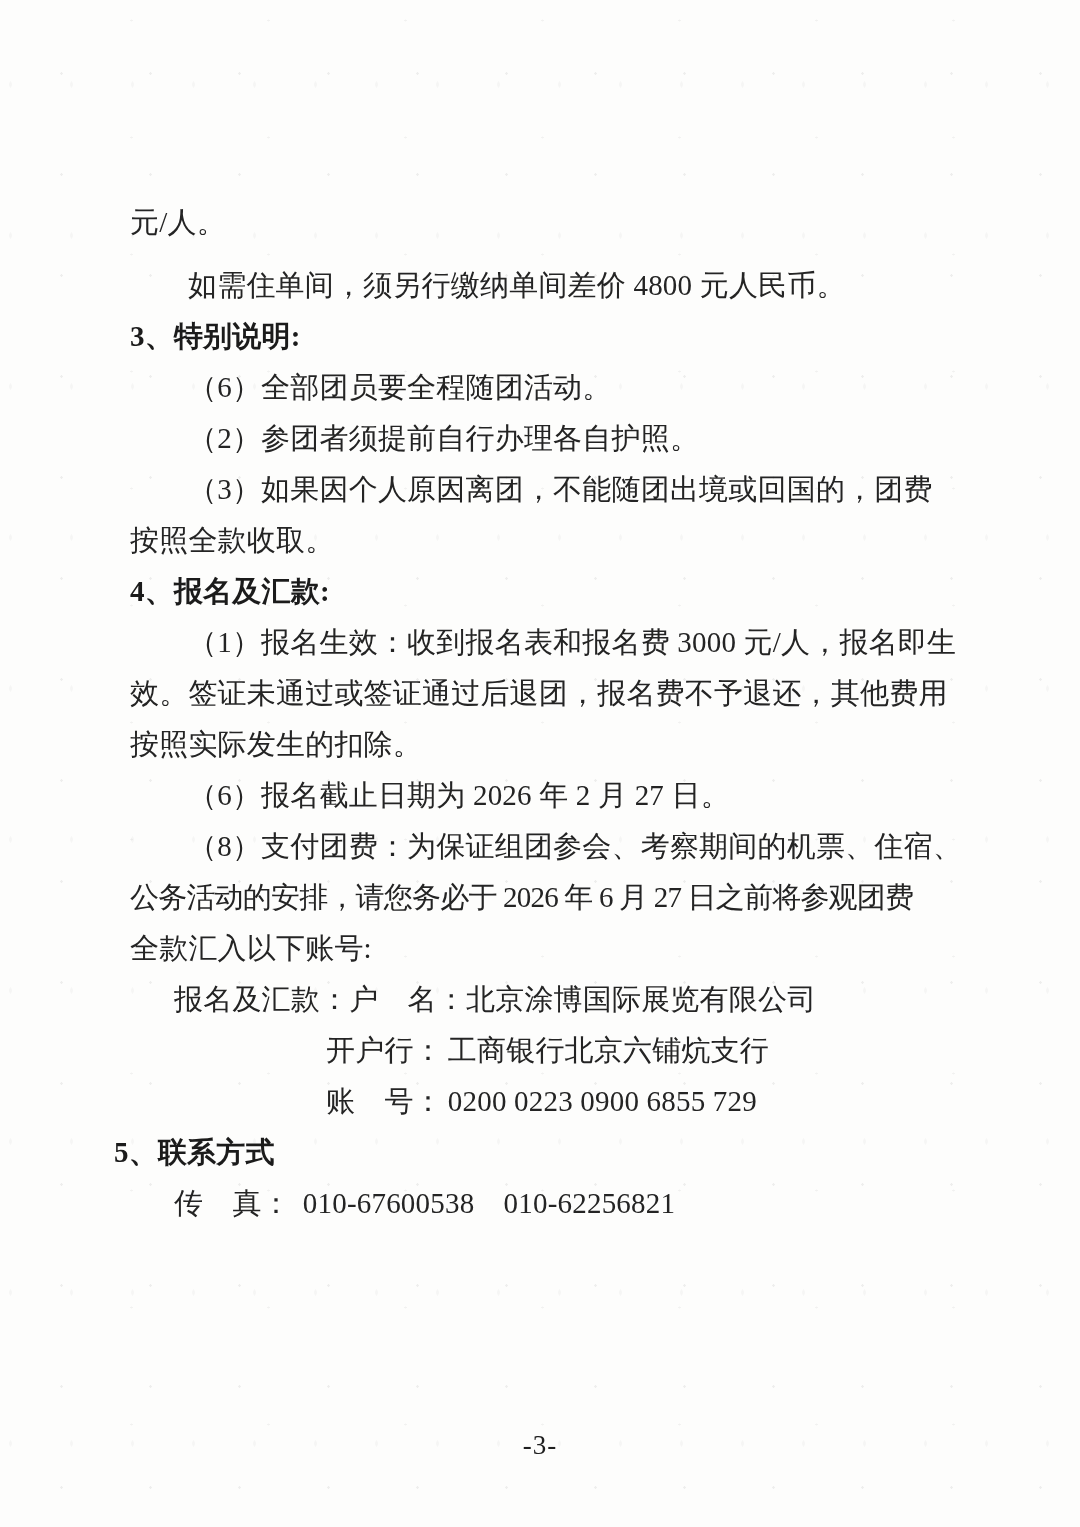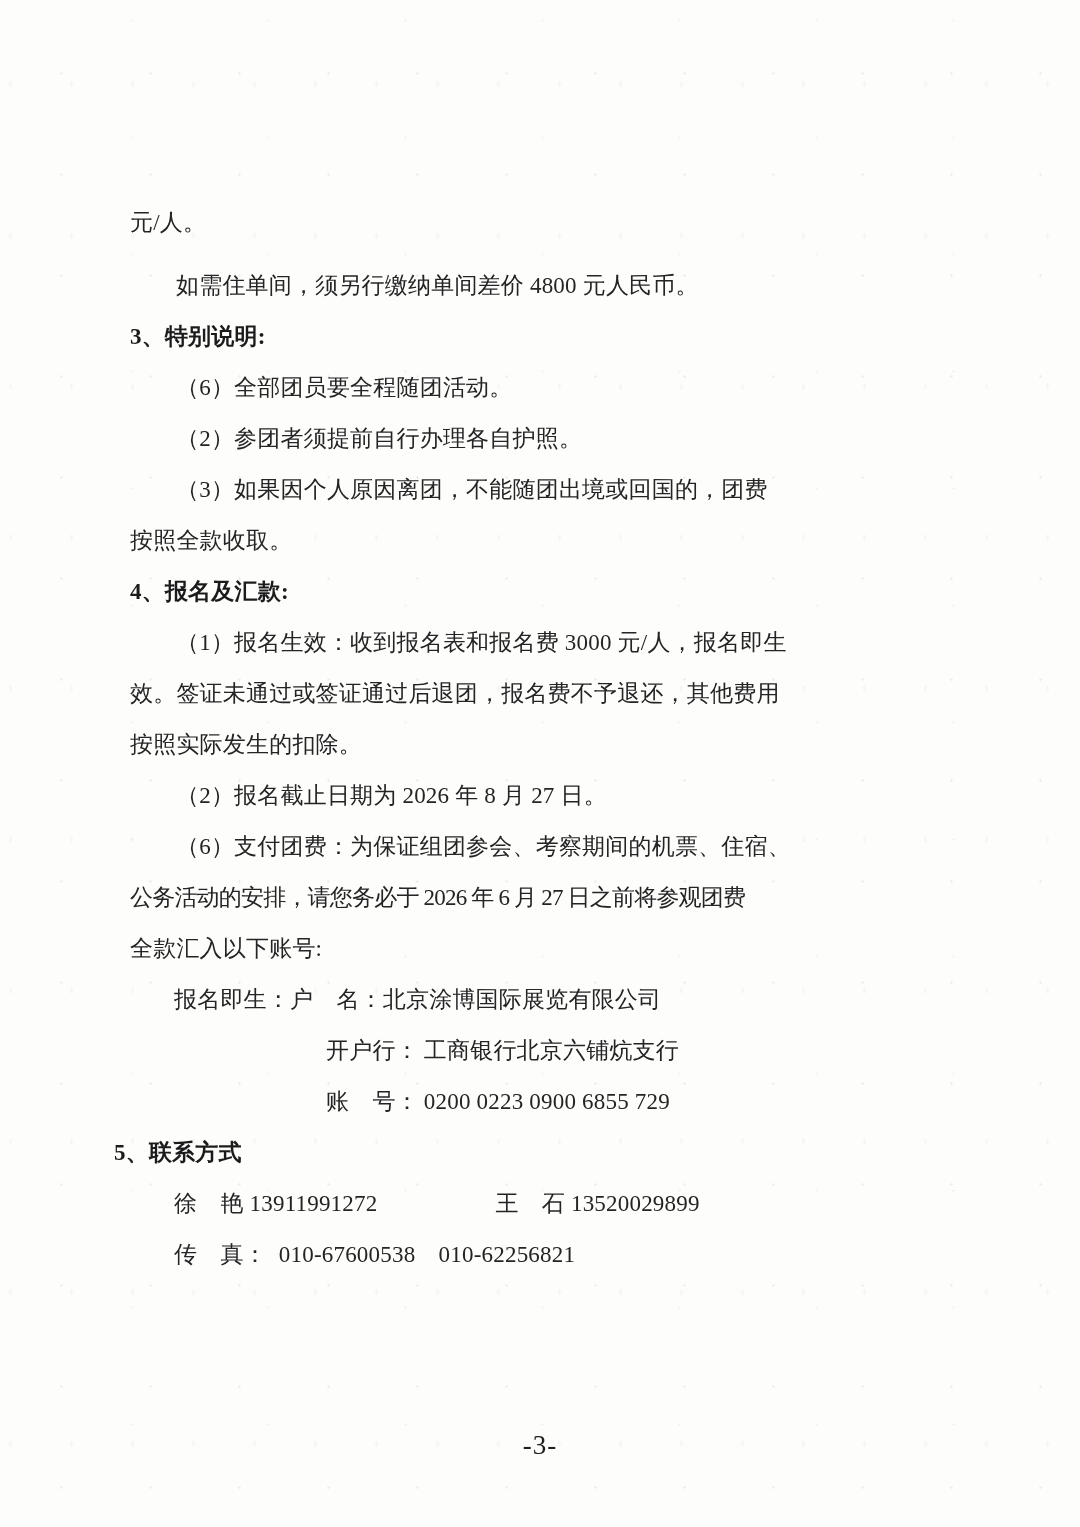--- a/index.html
+++ b/index.html
@@ -23,21 +23,21 @@
     color: #242424;
     overflow: hidden;
   }
   .content {
     position: absolute;
     top: 197px;
     left: 130px;
     width: 812px;
   }
   .line {
-    font-size: 23px;
+    font-size: 29px;
     line-height: 51px;
     white-space: nowrap;
     letter-spacing: 0.2px;
   }
   .indent { text-indent: 2em; }
   .heading { font-weight: bold; color: #1b1b1b; }
   .gap-before { margin-top: 12px; }
   .tight { letter-spacing: -0.8px; }
   .bank-indent-1 { margin-left: 44px; }
   .bank-indent-2 { margin-left: 196px; }
@@ -79,47 +79,44 @@
     <div class="line">按照全款收取。</div>
 
     <div class="line heading">4、报名及汇款:</div>
 
     <div class="line indent">（1）报名生效：收到报名表和报名费 3000 元/人，报名即生</div>
 
     <div class="line">效。签证未通过或签证通过后退团，报名费不予退还，其他费用</div>
 
     <div class="line">按照实际发生的扣除。</div>
 
-    <div class="line indent">（2）报名截止日期为 2026 年 8 月 27 日。</div>
+    <div class="line indent">（6）报名截止日期为 2026 年 2 月 27 日。</div>
 
-    <div class="line indent">（6）支付团费：为保证组团参会、考察期间的机票、住宿、</div>
+    <div class="line indent">（8）支付团费：为保证组团参会、考察期间的机票、住宿、</div>
 
     <div class="line tight">公务活动的安排，请您务必于 2026 年 6 月 27 日之前将参观团费</div>
 
     <div class="line">全款汇入以下账号:</div>
 
     <div class="line bank-indent-1">
-      <span>报名即生：</span><span>户　名：</span><span>北京涂博国际展览有限公司</span>
+      <span>报名及汇款：</span><span>户　名：</span><span>北京涂博国际展览有限公司</span>
     </div>
 
     <div class="line bank-indent-2">
       <span>开户行：</span><span class="bank-value">工商银行北京六铺炕支行</span>
     </div>
 
     <div class="line bank-indent-2">
       <span>账　号：</span><span class="bank-value">0200 0223 0900 6855 729</span>
     </div>
 
     <div class="line heading heading-5">
       <span>5、</span><span class="heading-5-title">联系方式</span>
     </div>
 
-    <div class="line contact-indent">
-      <span>徐　艳 13911991272</span><span class="contact-person-2">王　石 13520029899</span>
-    </div>
 
 
     <div class="line contact-indent">
       <span>传　真：</span><span class="contact-value">010-67600538　010-62256821</span>
     </div>
 
   </div>
 
   <div class="footer">-3-</div>
 </div>

